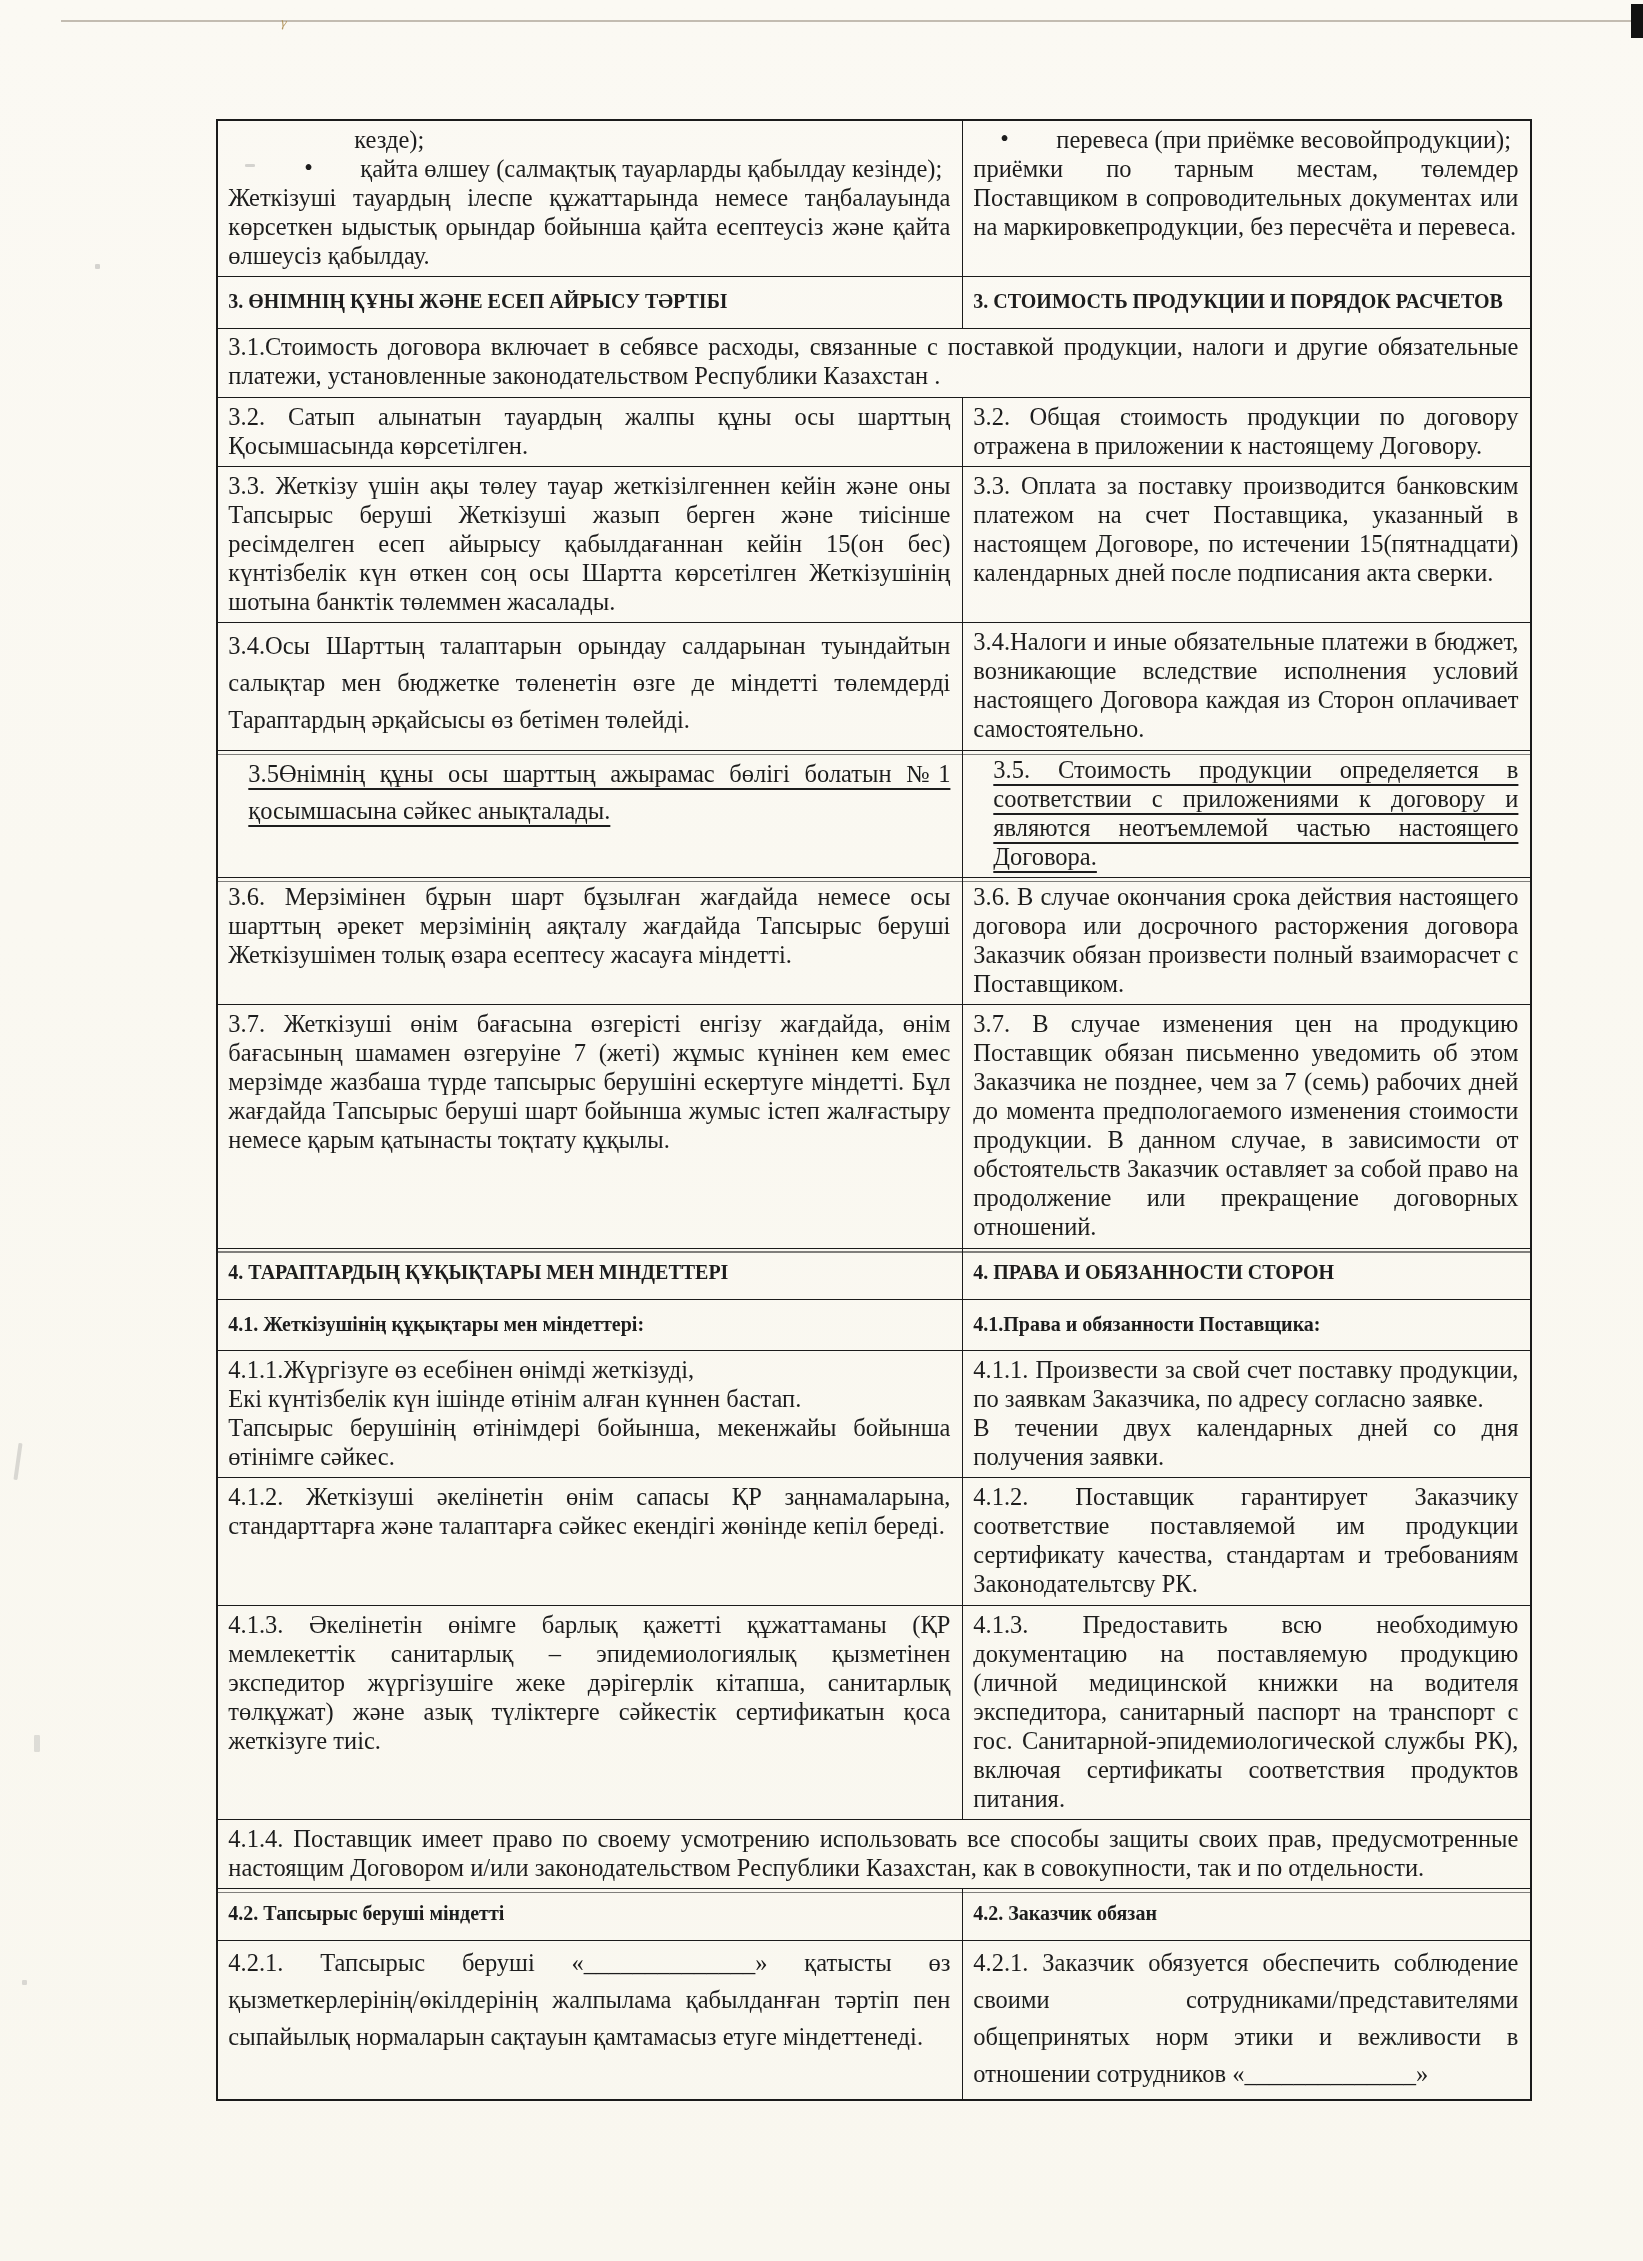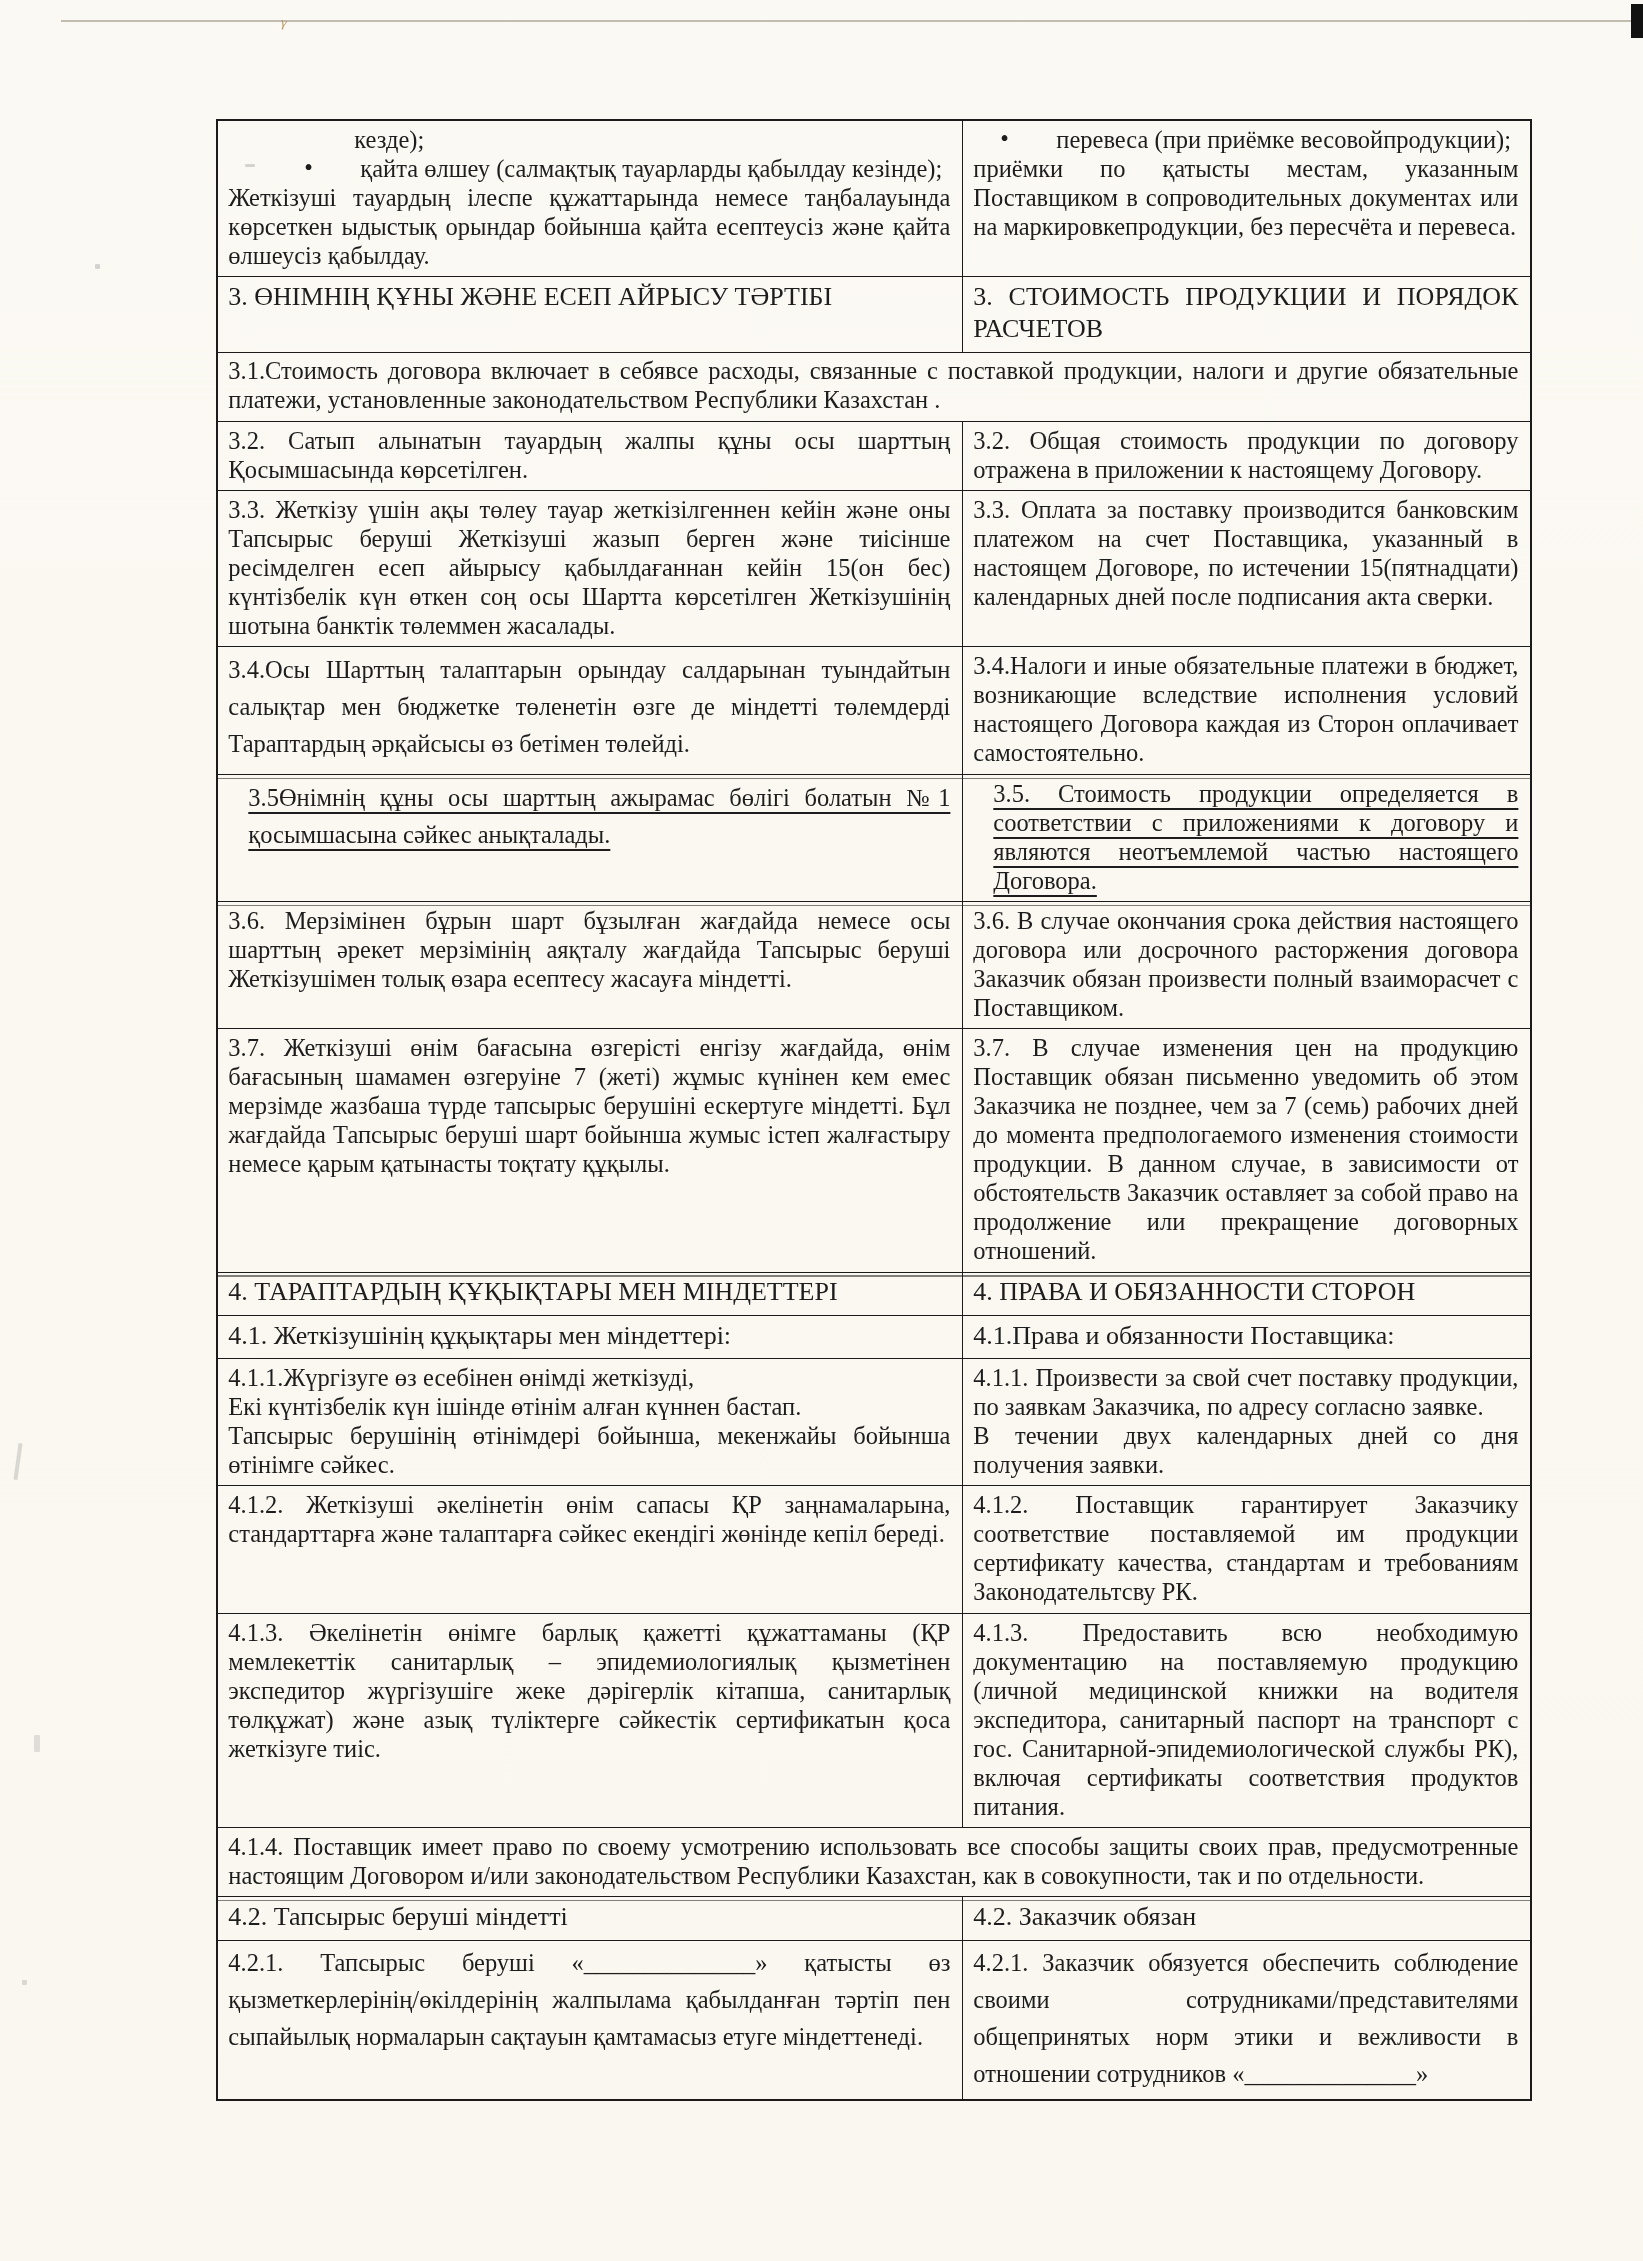--- a/index.html
+++ b/index.html
@@ -39,21 +39,21 @@
   }
   .cell{
     box-sizing:border-box;
     padding:3.9px 11.6px 6.4px 10.3px;
     font-size:24.5px;line-height:29px;
     text-align:justify;
   }
   .cell.left{width:745px;border-right:1.9px solid #1b1b1b;flex:none;}
   .cell.right{flex:1;}
   .p{margin:0;}
-  .p.bold{font-weight:normal;font-size:26px;line-height:32px;}
+  .p.bold{font-weight:bold;font-size:20px;line-height:40px;}
   .p.hang{padding-left:126px;text-align:left;}
   .p.loose{line-height:37px;}
   .p.underline{text-decoration:underline;text-decoration-thickness:1.9px;text-underline-offset:5.8px;margin-left:20px;}
   .p.bullet-wide{position:relative;padding-left:132px;}
   .p.bullet-wide .marker{position:absolute;left:76px;top:-1.3px;}
   .p.bullet{position:relative;padding-left:83px;}
   .p.bullet .marker{position:absolute;left:27px;top:-1.3px;}
 </style>
 </head>
 <body>
@@ -71,21 +71,21 @@
 
   <div class="ctable">
       <div class="row">
         <div class="cell left">
           <div class="p hang">кезде);</div>
           <div class="p bullet-wide"><span class="marker">•</span><span>қайта өлшеу (салмақтық тауарларды қабылдау кезінде);</span></div>
           <div class="p">Жеткізуші тауардың ілеспе құжаттарында немесе таңбалауында көрсеткен ыдыстық орындар бойынша қайта есептеусіз және қайта өлшеусіз қабылдау.</div>
         </div>
         <div class="cell right">
           <div class="p bullet"><span class="marker">•</span><span>перевеса (при приёмке весовойпродукции);</span></div>
-          <div class="p">приёмки по қатысты местам, указанным Поставщиком в сопроводительных документах или на маркировкепродукции, без пересчёта и перевеса.</div>
+          <div class="p">приёмки по тарным местам, төлемдер Поставщиком в сопроводительных документах или на маркировкепродукции, без пересчёта и перевеса.</div>
         </div>
       </div>
       <div class="row">
         <div class="cell left">
           <div class="p bold">3. ӨНІМНІҢ ҚҰНЫ ЖӘНЕ ЕСЕП АЙРЫСУ ТӘРТІБІ</div>
         </div>
         <div class="cell right">
           <div class="p bold">3. СТОИМОСТЬ ПРОДУКЦИИ И ПОРЯДОК РАСЧЕТОВ</div>
         </div>
       </div>

